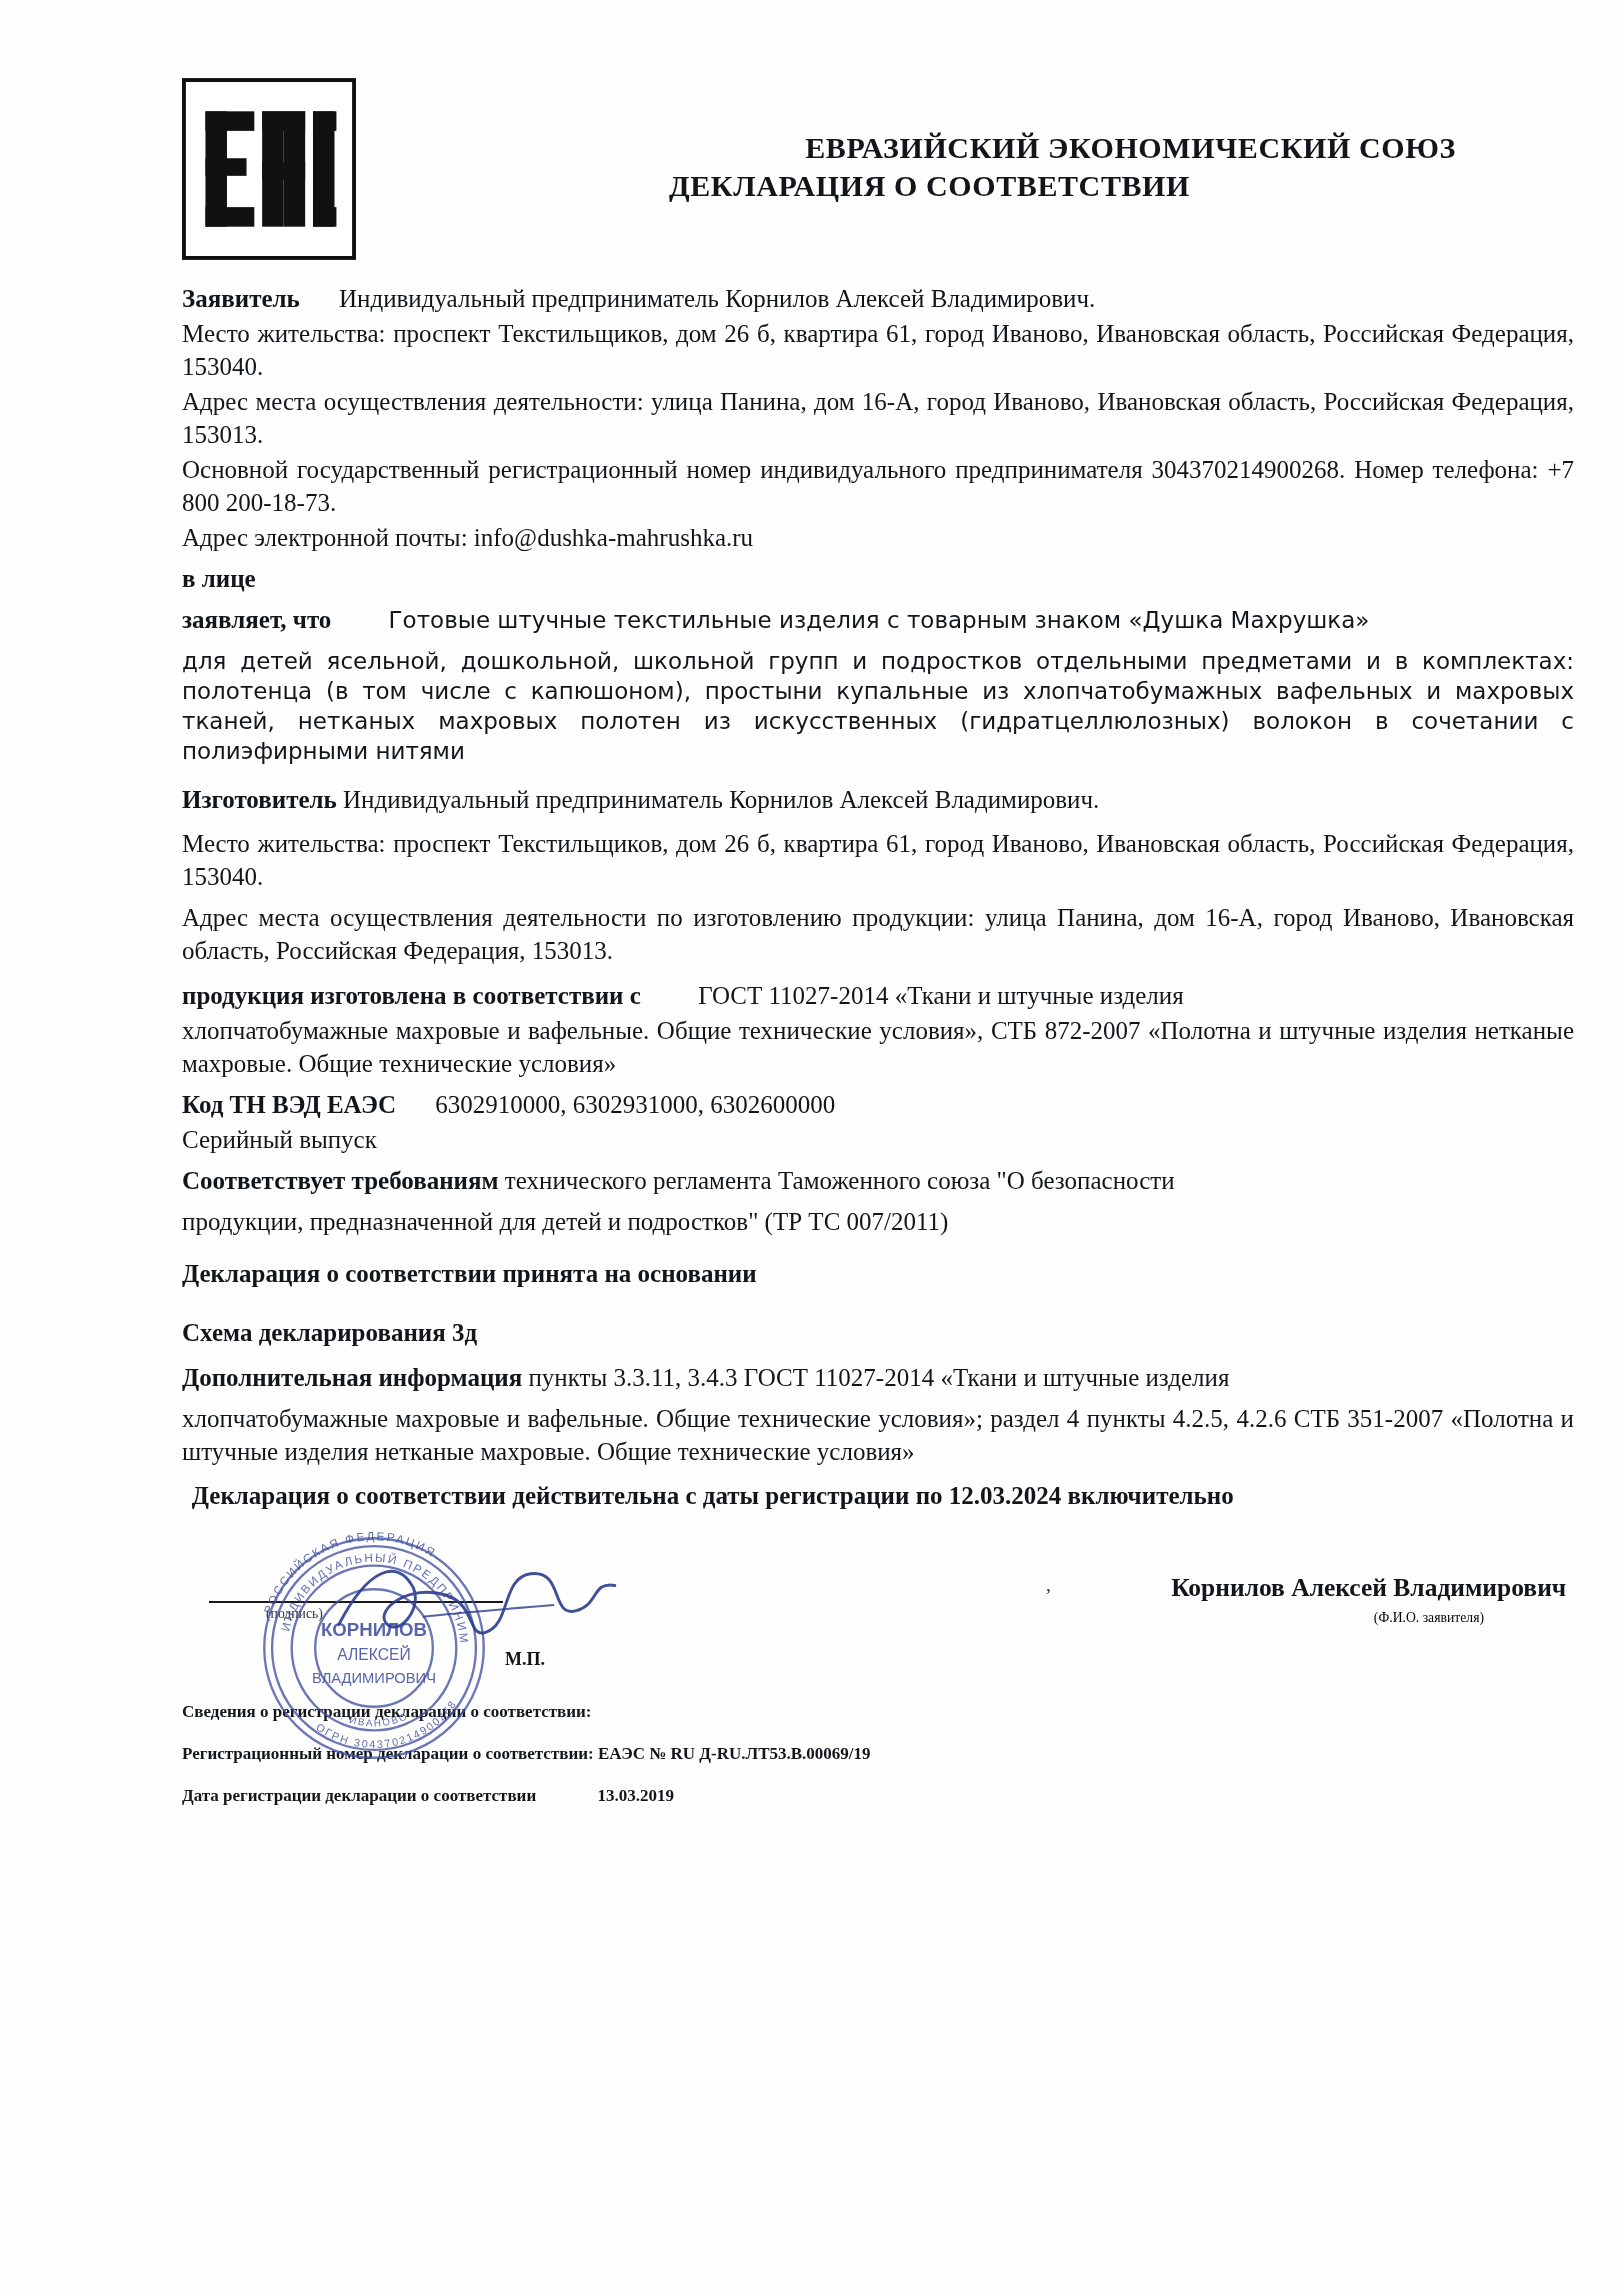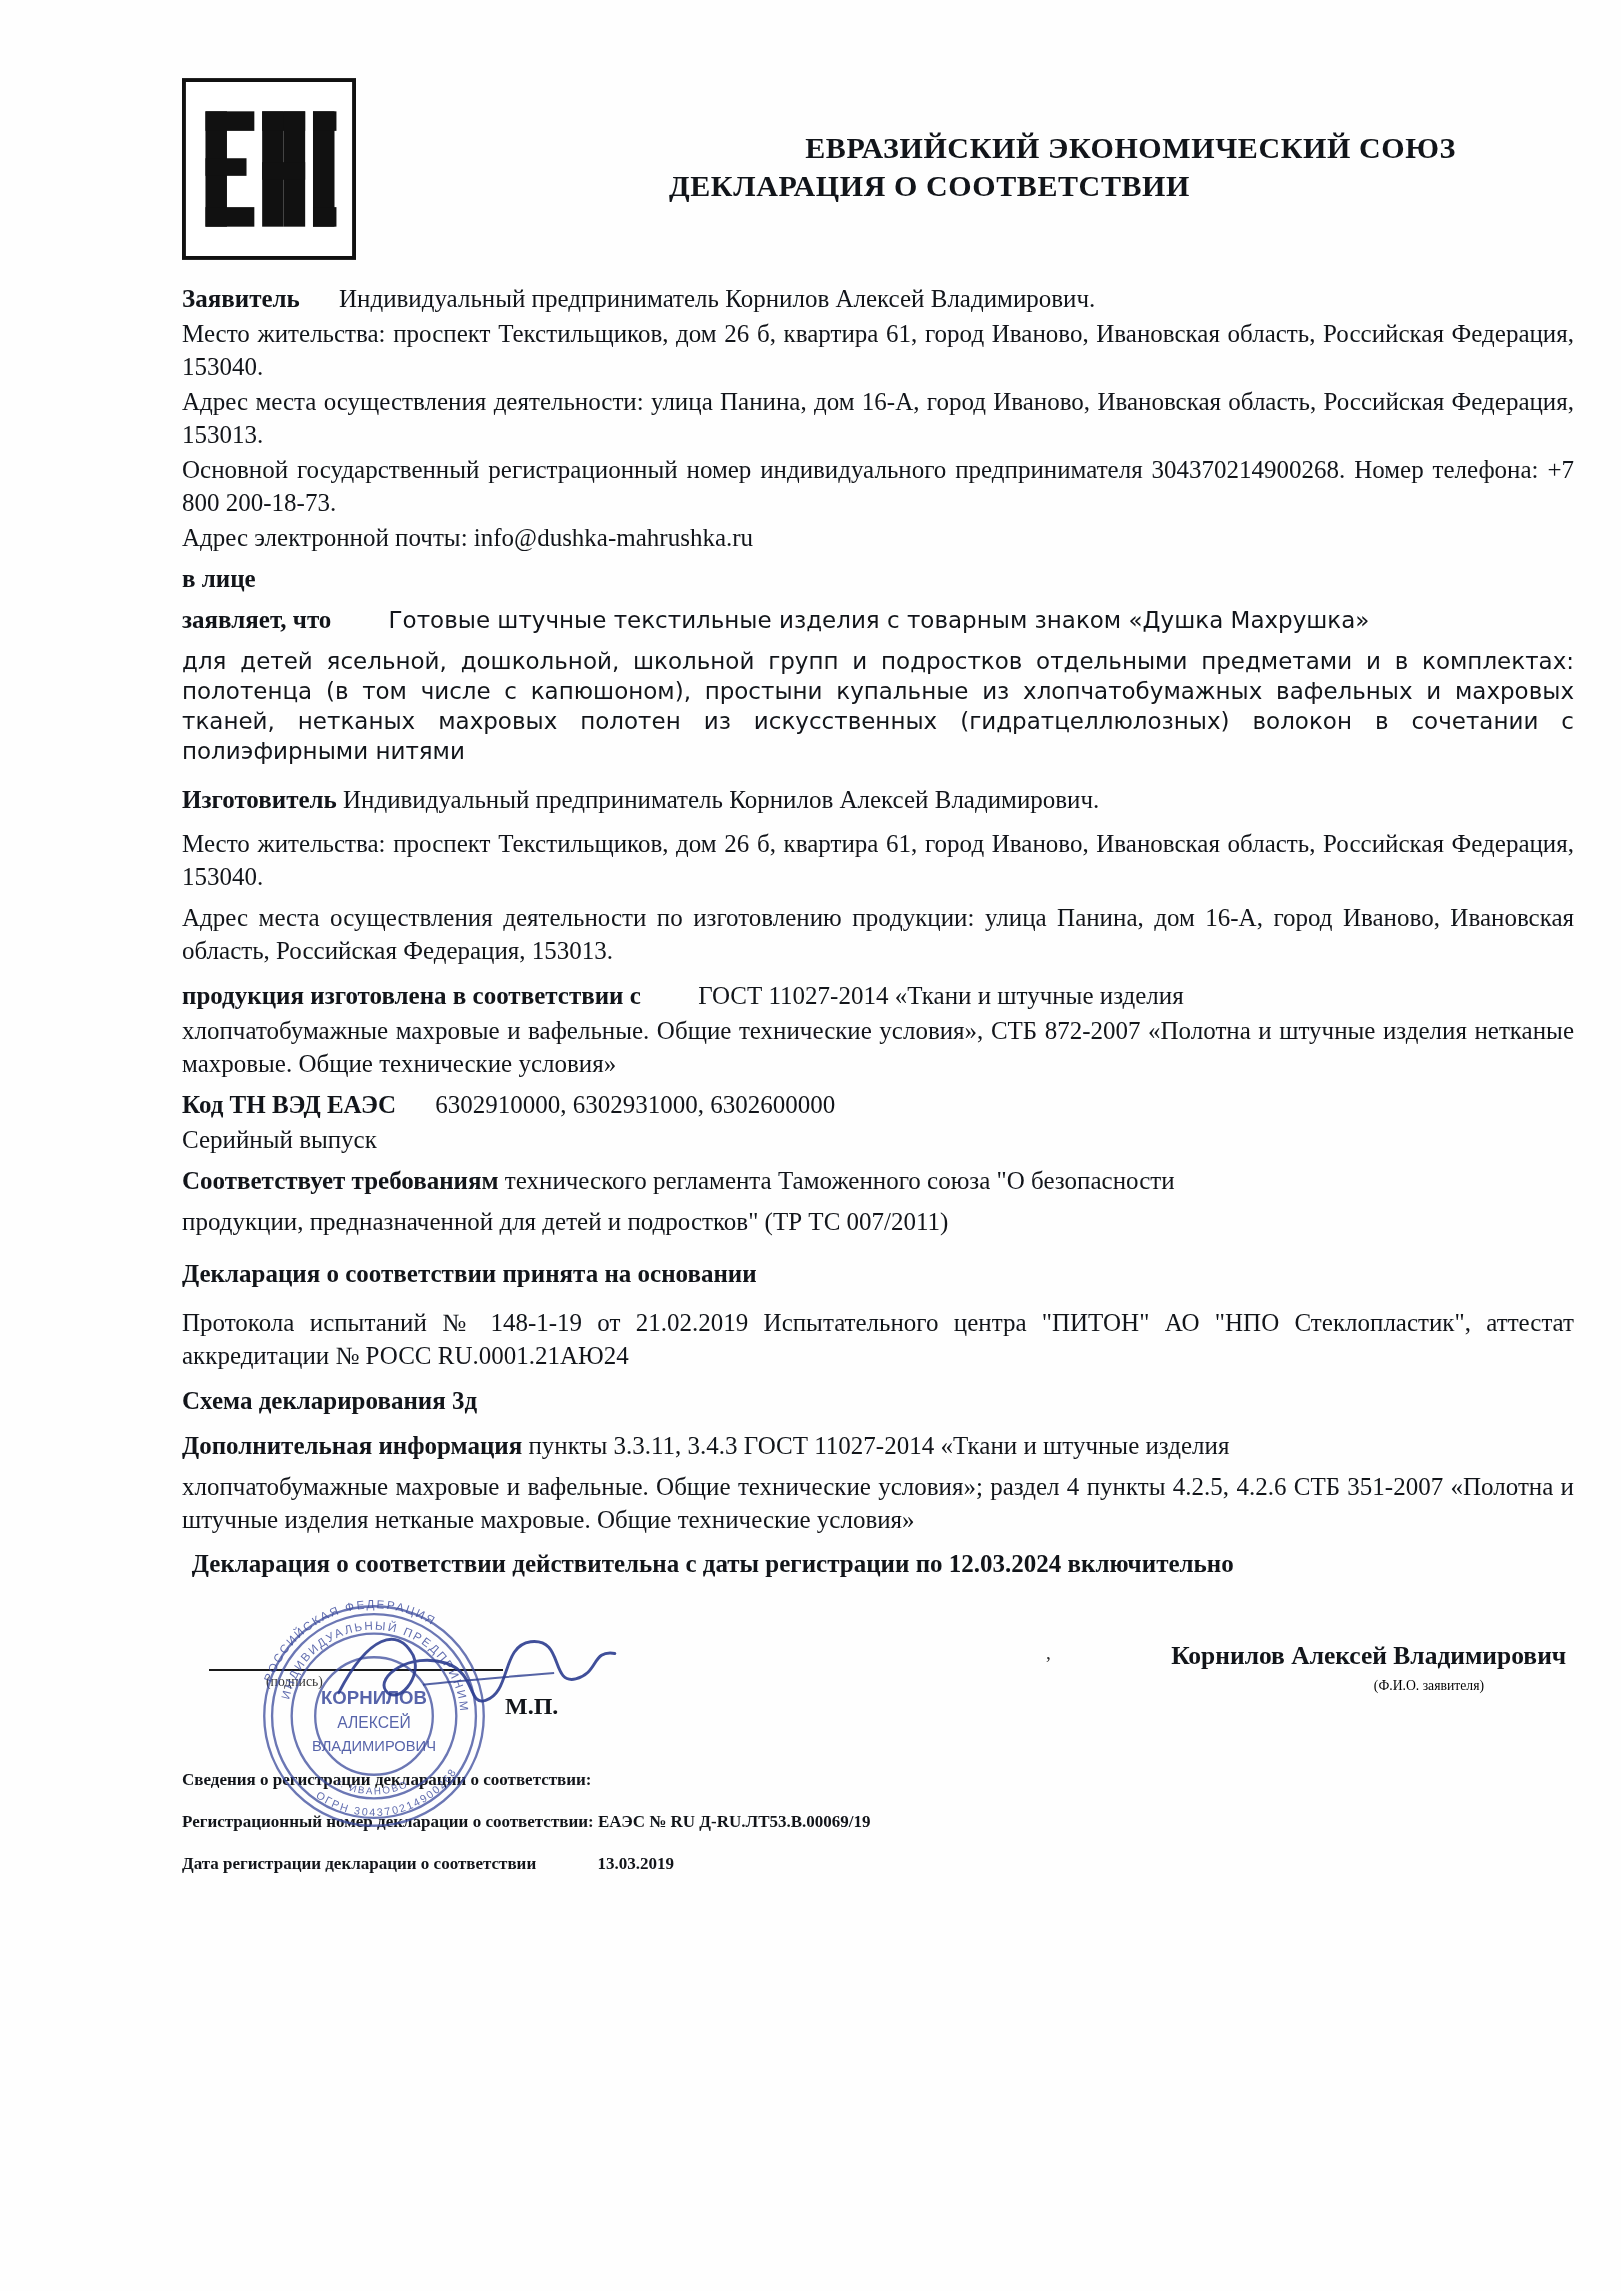--- a/index.html
+++ b/index.html
@@ -125,22 +125,22 @@
     position: absolute;
     right: 90px;
     top: 71px;
     font-size: 13.7px;
     color: #000000;
     white-space: nowrap;
   }
   .mp {
     position: absolute;
     left: 323px;
-    top: 85px;
-    font-size: 24px;
+    top: 110px;
+    font-size: 18px;
     font-weight: bold;
   }
 
   
   .stamp {
     position: absolute;
     left: 45px;
     top: -37px;
     width: 294px;
     height: 294px;
@@ -257,21 +257,20 @@
         <span class="b">Соответствует требованиям</span>
         <span> технического регламента Таможенного союза "О безопасности</span>
       </div>
       <div class="spacer-6"></div>
       <div class="row"> продукции, предназначенной для детей и подростков" (ТР  ТС 007/2011)</div>
 
       <div class="spacer-18"></div>
       <div class="row b">Декларация о соответствии принята на основании</div>
 
       <div class="spacer-14"></div>
-      <div class="row just">Протокола испытаний № 148-1-19 от 21.02.2019 Испытательного центра "ПИТОН" АО "НПО Стеклопластик", аттестат аккредитации № РОСС RU.0001.21АЮ24</div>
 
       <div class="spacer-10"></div>
       <div class="row b">Схема декларирования 3д</div>
 
       <div class="spacer-10"></div>
       <div class="row">
         <span class="b">Дополнительная информация</span>
         <span> пункты 3.3.11, 3.4.3 ГОСТ 11027-2014  «Ткани и штучные изделия</span>
       </div>
       <div class="spacer-6"></div>

